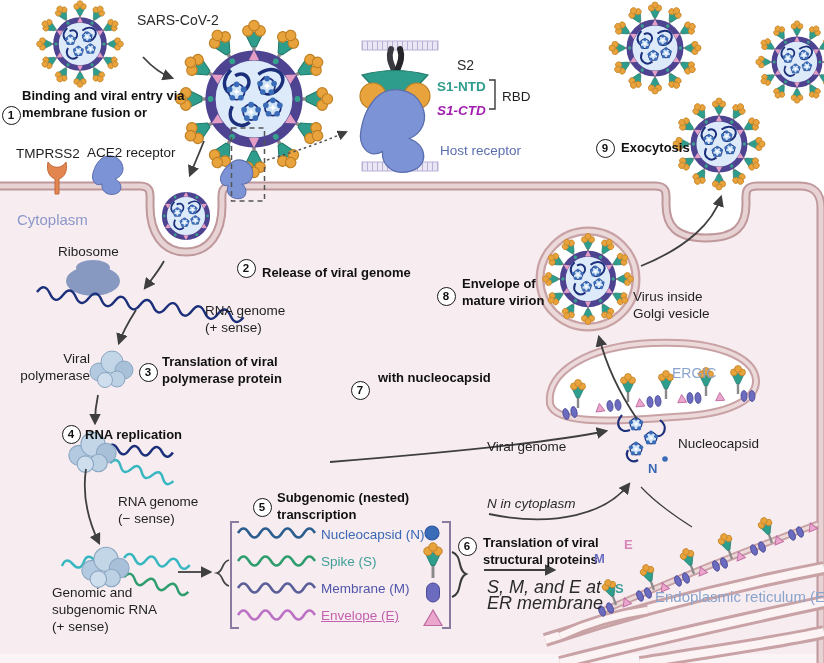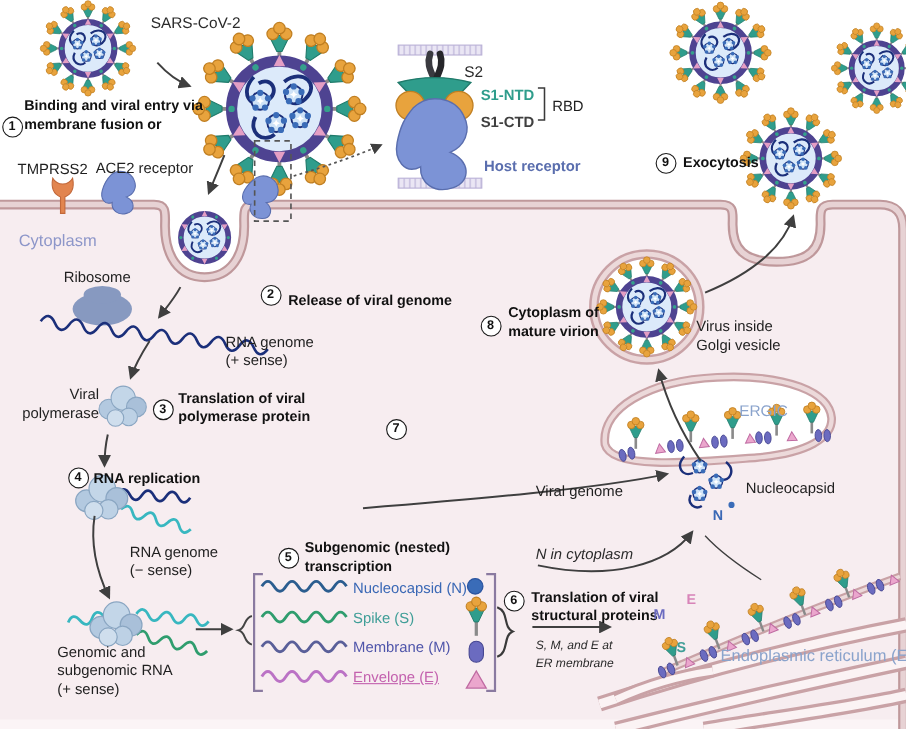--- a/index.html
+++ b/index.html
@@ -1,30 +1,30 @@
 <!DOCTYPE html>
 <html><head>
 <meta charset="utf-8">
 <style>
   html,body{margin:0;padding:0;background:#fff;}
   .stage{position:relative;width:824px;height:663px;background:#ffffff;overflow:hidden;
          font-family:"Liberation Sans", sans-serif;color:#1f1f1f;}
   .stage svg{position:absolute;left:0;top:0;}
   .lab{position:absolute;font-size:13.5px;line-height:17px;white-space:nowrap;}
   .blab{position:absolute;font-size:13px;font-weight:bold;line-height:16.5px;color:#111;white-space:nowrap;}
-  .ital{font-style:italic;font-weight:normal;font-size:11px;color:#2a2a2a;}
+  .ital{font-style:italic;font-weight:normal;font-size:18px;color:#2a2a2a;}
   .ctr{text-align:left;white-space:normal;}
   .snum{position:absolute;width:19px;height:19px;border:1.6px solid #1a1a1a;border-radius:50%;
         background:#fff;font-size:11.5px;font-weight:bold;display:flex;align-items:center;
         justify-content:center;color:#111;box-sizing:border-box;}
   .blue-soft{color:#8d96c9;}
   .blue-soft2{color:#8aa3cc;}
   .teal-b{color:#2f9d8c;font-weight:bold;}
-  .org-b{color:#404040;font-weight:bold;}
-  .host-b{color:#5a6eae;font-weight:bold;}
+  .org-b{color:#a21caf;font-weight:bold;font-style:italic;}
+  .host-b{color:#5a6eae;font-weight:normal;}
   .lg0{color:#3a68b5;text-align:center;}
   .lg1{color:#3f9e97;}
   .lg2{color:#4f55aa;}
   .lg3{color:#c361ae;text-decoration:underline;}
   .nlab{color:#3a68b5;font-weight:bold;font-size:13px;}
   .mlab{color:#6b6bc0;font-weight:bold;font-size:13px;}
   .elab{color:#d884b8;font-weight:bold;font-size:13px;}
   .slab{color:#3f9e97;font-weight:bold;font-size:13px;}
   .f14{font-size:14px;}
   .f15{font-size:15px;}
@@ -317,21 +317,21 @@
 
 <div class="snum" style="left:1.5px;top:105.5px;">1</div>
 <div class="blab" style="left:22px;top:88px;">
   <div>Binding and viral entry via</div>
   <div>membrane fusion or</div>
 </div>
 
 <div class="lab" style="left:16px;top:145px;">TMPRSS2</div>
 <div class="lab" style="left:87px;top:144px;">ACE2 receptor</div>
 
-<div class="lab f14" style="left:422px;top:57px;color:#2a2a2a;">S2</div>
+<div class="lab f14" style="left:457px;top:57px;color:#2a2a2a;">S2</div>
 <div class="lab teal-b" style="left:437px;top:78px;">S1-NTD</div>
 <div class="lab org-b" style="left:437px;top:102px;">S1-CTD</div>
 <div class="lab" style="left:502px;top:88px;">RBD</div>
 <div class="lab host-b" style="left:440px;top:142px;">Host receptor</div>
 
 <div class="snum" style="left:595.5px;top:138.5px;">9</div>
 <div class="blab" style="left:621px;top:140px;font-size:13px;">Exocytosis</div>
 
 <div class="lab f15 blue-soft" style="left:17px;top:211px;">Cytoplasm</div>
 <div class="lab" style="left:58px;top:243px;">Ribosome</div>
@@ -385,31 +385,32 @@
   <div>Translation of viral</div>
   <div>structural proteins</div>
 </div>
 <div class="lab ital" style="left:487px;top:579px;line-height:16px;">
   <div>S, M, and E at</div>
   <div>ER membrane</div>
 </div>
 
 <div class="snum" style="left:350.5px;top:380.5px;">7</div>
 <div class="blab" style="left:378px;top:370px;">
+  <div>with nucleocapsid</div>
 </div>
 
 <div class="lab" style="left:487px;top:438px;">Viral genome</div>
 <div class="lab ital" style="left:487px;top:495px;font-size:13.5px;">N in cytoplasm</div>
 <div class="lab" style="left:678px;top:435px;">Nucleocapsid</div>
 <div class="lab nlab" style="left:648px;top:460px;">N</div>
 <div class="lab f14 blue-soft2" style="left:672px;top:365px;">ERGIC</div>
 
 <div class="snum" style="left:436.5px;top:286.5px;">8</div>
 <div class="blab" style="left:462px;top:276px;">
-  <div>Cytoplasm of</div>
+  <div>Envelope of</div>
   <div>mature virion</div>
 </div>
 
 <div class="lab ctr" style="left:633px;top:288px;width:105px;">
   <div>Virus inside</div>
   <div>Golgi vesicle</div>
 </div>
 
 <div class="lab f15 blue-soft2" style="left:655px;top:588px;">Endoplasmic reticulum (ER)</div>
 <div class="lab mlab" style="left:594px;top:550px;">M</div>

